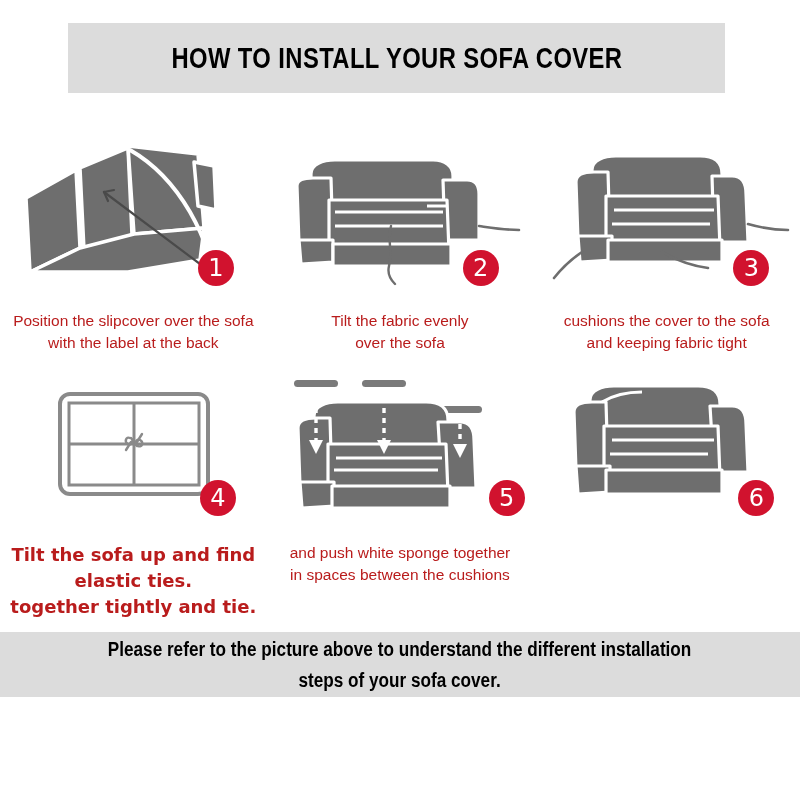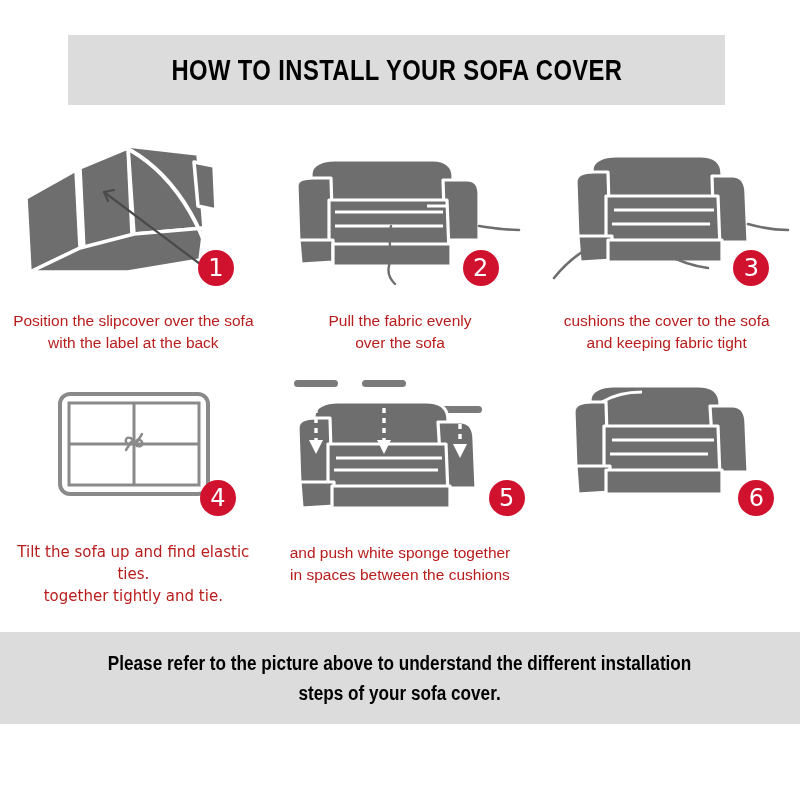--- a/index.html
+++ b/index.html
@@ -6,21 +6,21 @@
   body{
     width:800px;height:792px;
     background:#ffffff;
     font-family:"Liberation Sans", sans-serif;
     overflow:hidden;
     position:relative;
   }
   
   .header-band{
     position:absolute;
-    left:68px; top:35px;
+    left:68px; top:23px;
     width:657px; height:70px;
     background:#dcdcdc;
     display:flex; align-items:center; justify-content:center;
   }
   .header-title{
     font-family:"Liberation Sans Narrow","Liberation Sans", sans-serif;
     font-weight:bold;
     font-size:29px;
     letter-spacing:.5px;
     color:#000000;
@@ -65,22 +65,22 @@
     text-align:center;
     font-size:15.5px;
     color:#b91c1c;
     line-height:1.45;
     width:94%;
     margin-top:20px;
     white-space:pre-line;
   }
   .caption.alt{
     font-family:"DejaVu Sans", sans-serif;
-    font-weight:400;
-    font-size:15px;
+    font-weight:700;
+    font-size:18px;
   }
   .caption.clip{
     white-space:nowrap;
     overflow:hidden;
     width:100%;
     text-align:left;
     padding-left:18px;
     box-sizing:border-box;
   }
   
@@ -88,21 +88,21 @@
   .b2{left:196px;  top:110px;}
   .b3{left:200px;  top:110px;}
   .b4{left:200px;  top:108px;}
   .b5{left:222px;  top:108px;}
   .b6{left:205px;  top:108px;}
 
   
   .footer-band{
     position:absolute;
     left:0; top:632px;
-    width:800px; height:92px;
+    width:800px; height:65px;
     background:#dcdcdc;
     display:flex;align-items:center;justify-content:center;
   }
   .footer-text{
     font-family:"Liberation Sans Narrow","Liberation Sans", sans-serif;
     font-weight:bold;
     font-size:19.5px;
     color:#000000;
     text-align:center;
     line-height:1.55;
@@ -151,21 +151,21 @@
           <path d="M24 100 L58 100 L58 122 L26 124 Z"></path>
           <path d="M58 104 L176 104 L176 126 L58 126 Z"></path>
         </g>
         <path d="M60 72 L168 72 M60 86 L168 86" stroke="#ffffff" stroke-width="3" fill="none"></path>
         <path d="M152 66 L172 66" stroke="#ffffff" stroke-width="3" fill="none"></path>
         <path d="M204 86 C218 88 230 90 244 90" fill="none" stroke="#6e6e6e" stroke-width="2.6" stroke-linecap="round"></path>
         <path d="M116 86 C112 100 118 112 114 126 C112 134 116 140 120 144" fill="none" stroke="#6e6e6e" stroke-width="2.4" stroke-linecap="round"></path>
       </svg>
     </div>
     <div class="badge b2">2</div>
-    <div class="caption">Pull the fabric evenly
+    <div class="caption">Tilt the fabric evenly
 over the sofa</div>
   </div>
 
   <div class="step">
     <div class="art">
       <svg width="250" height="150" viewBox="0 0 250 150">
         <g fill="#6e6e6e" stroke="#ffffff" stroke-width="3.2" stroke-linejoin="round">
           <path d="M50 30 C50 20 62 16 74 16 L158 16 C172 16 180 22 180 34 L182 58 L50 58 Z"></path>
           <path d="M34 42 C34 34 42 32 52 32 L66 32 L68 100 L36 100 Z"></path>
           <path d="M170 36 L190 36 C200 36 204 44 204 54 L206 102 L172 102 Z"></path>

